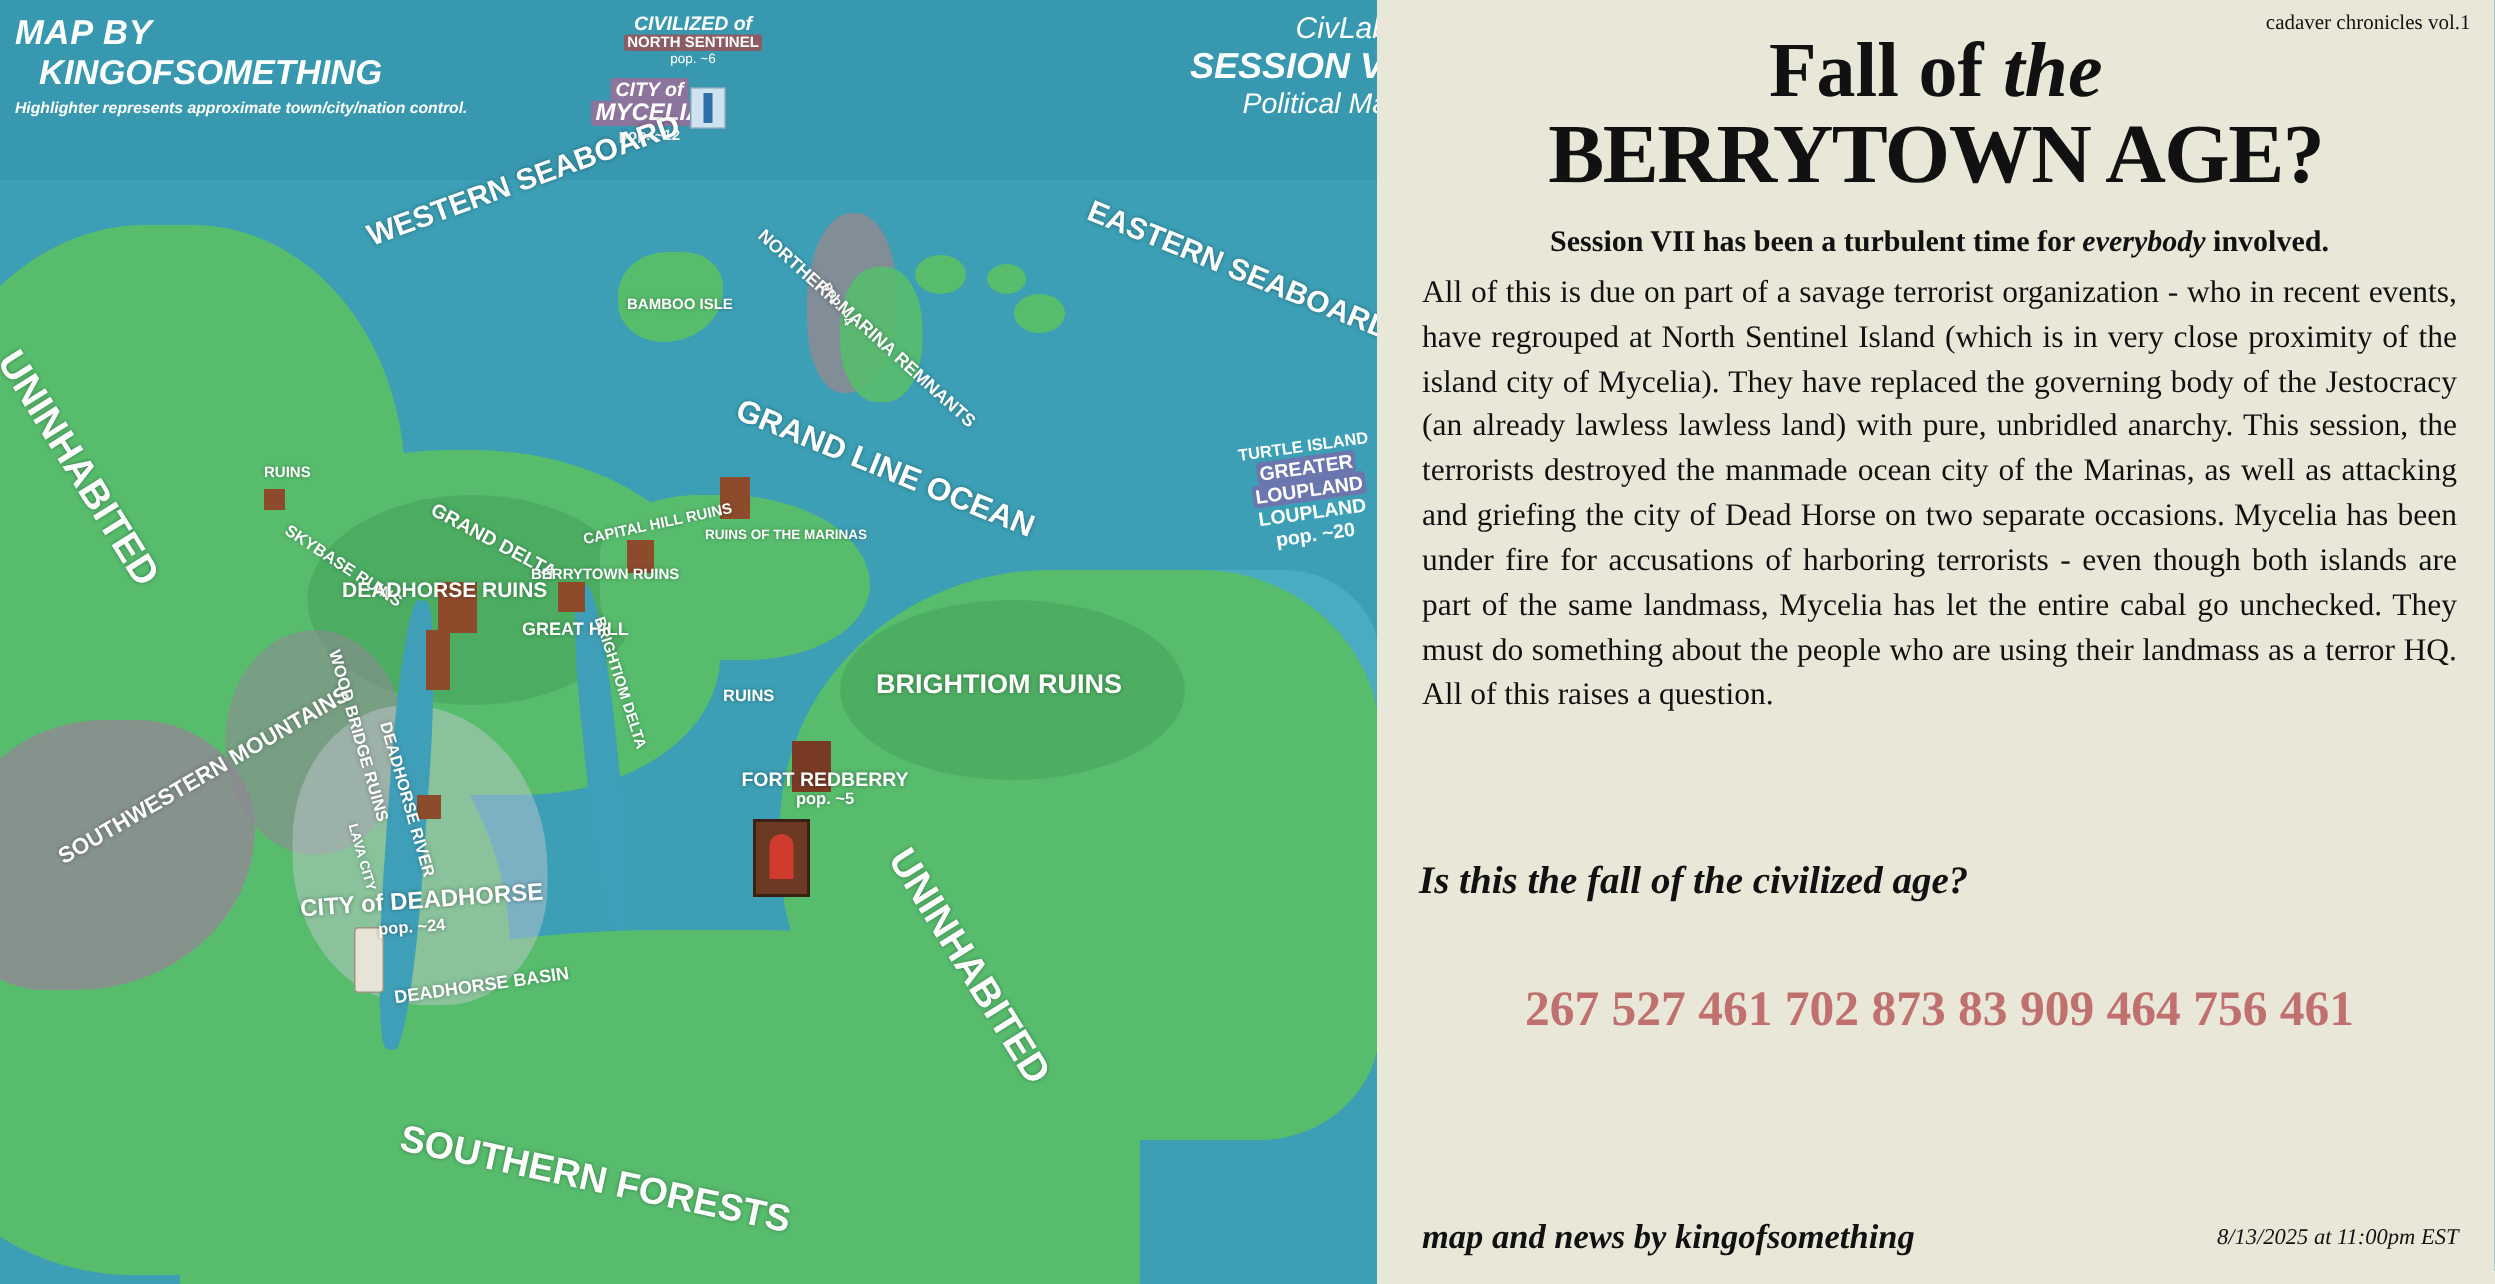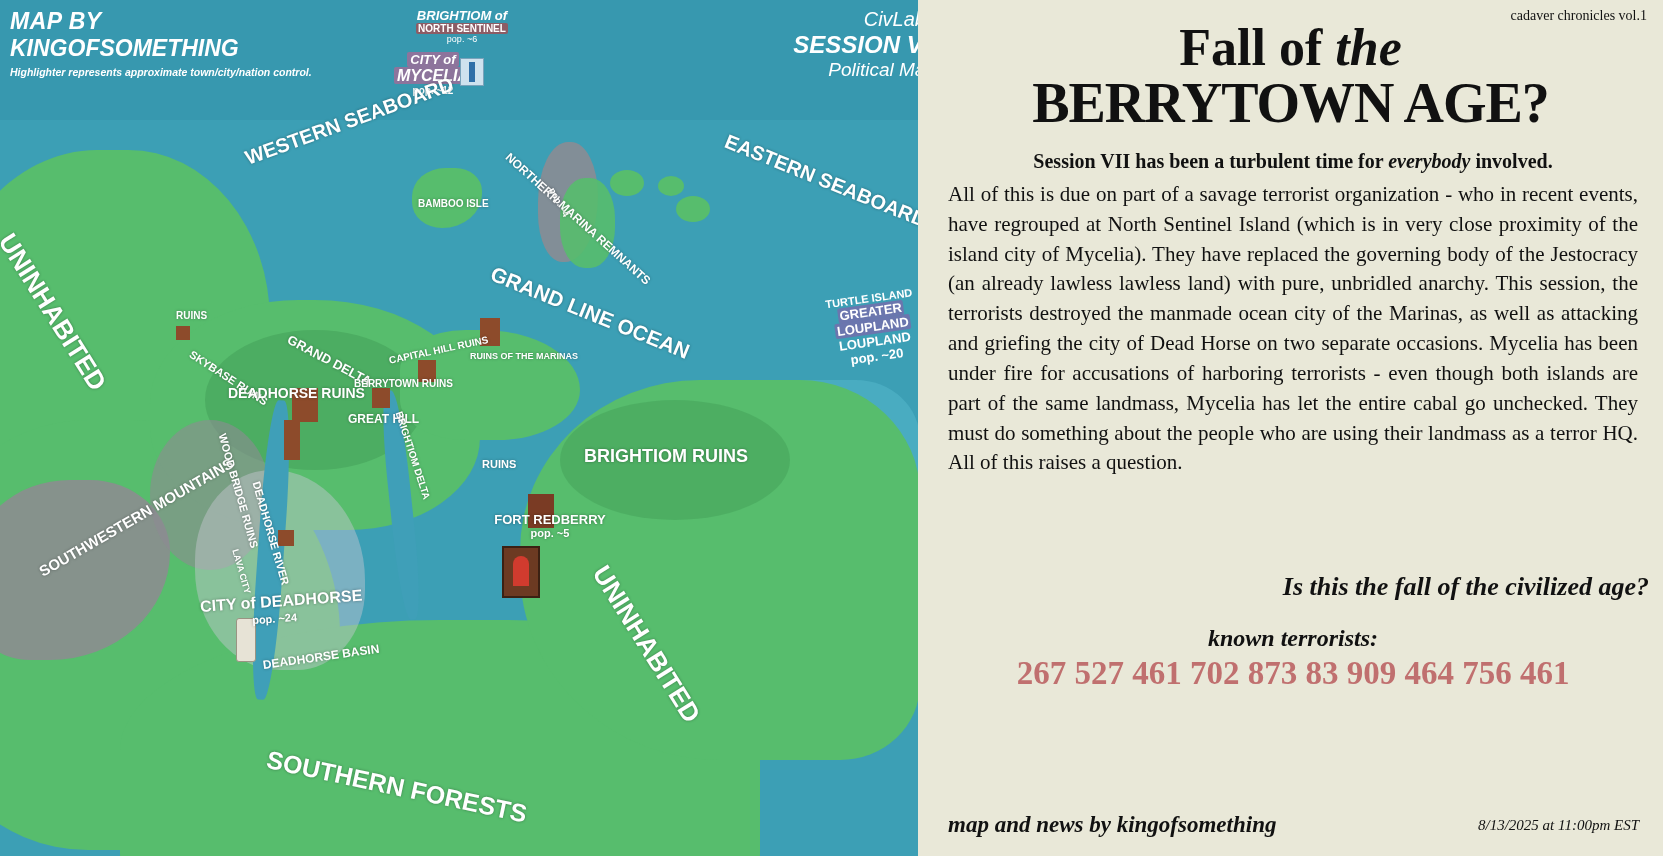--- a/index.html
+++ b/index.html
@@ -22,21 +22,21 @@
   .shallow{position:absolute;background:#55b9cd;}
   .maplabel{
     position:absolute;color:#fff;font-weight:bold;
     text-shadow:0 0 3px rgba(0,0,0,.35);
     white-space:nowrap;pointer-events:none;
   }
 
   
   #mapby{position:absolute;left:10px;top:8px;color:#fff;}
   #mapby .l1{font-size:23px;font-style:italic;font-weight:bold;letter-spacing:.5px;}
-  #mapby .l2{font-size:23px;font-style:italic;font-weight:bold;}
+  #mapby .l2{font-size:23px;font-style:italic;font-weight:bold;margin-left:16px;}
   #mapby .l3{font-size:10.5px;font-weight:bold;font-style:italic;margin-top:4px;}
   #civlabs{position:absolute;right:12px;top:8px;text-align:right;color:#fff;font-style:italic;}
   #civlabs .c1{font-size:20px;}
   #civlabs .c2{font-size:24px;font-weight:bold;}
   #civlabs .c3{font-size:19px;}
 
   #terrorbox{position:absolute;left:392px;top:8px;width:140px;text-align:center;color:#fff;}
   #terrorbox .t1{font-size:13px;font-weight:bold;font-style:italic;}
   #terrorbox .t2{font-size:10px;font-weight:bold;}
   #terrorbox .t3{font-size:9px;font-weight:normal;}
@@ -64,21 +64,21 @@
     font-family:"Liberation Serif",serif;color:#111;
   }
   #vol{position:absolute;right:16px;top:8px;font-size:14px;}
   #headline{position:absolute;left:0;top:18px;width:745px;text-align:center;}
   #headline .h1{font-size:52px;letter-spacing:0px;font-weight:bold;}
   #headline .h1 i{font-style:italic;}
   #headline .h2{font-size:56px;font-weight:bold;letter-spacing:-1px;margin-top:-6px;}
   #lede{position:absolute;left:30px;top:150px;width:690px;text-align:center;font-weight:bold;font-size:20px;}
   #lede i{font-style:italic;}
   #body{position:absolute;left:30px;top:180px;width:690px;font-size:21px;line-height:1.42;text-align:justify;}
-  #question{position:absolute;left:41px;top:572px;width:690px;text-align:right;font-style:italic;font-weight:bold;font-size:26px;}
+  #question{position:absolute;left:28px;top:572px;width:690px;text-align:left;font-style:italic;font-weight:bold;font-size:26px;}
   #kt{position:absolute;left:30px;top:625px;width:690px;text-align:center;font-style:italic;font-weight:bold;font-size:24px;}
   #nums{position:absolute;left:20px;top:655px;width:710px;text-align:center;font-size:33px;color:#c0706f;font-weight:bold;}
   #credit{position:absolute;left:30px;bottom:18px;font-style:italic;font-weight:bold;font-size:23px;}
   #stamp{position:absolute;right:24px;bottom:22px;font-style:italic;font-size:15px;}
 </style>
 </head>
 <body>
 
 <div id="root">
 
@@ -132,21 +132,21 @@
       <div class="l3">Highlighter represents approximate town/city/nation control.</div>
     </div>
 
     <div id="civlabs">
       <div class="c1">CivLabs</div>
       <div class="c2">SESSION VII</div>
       <div class="c3">Political Map</div>
     </div>
 
     <div id="terrorbox">
-      <div class="t1">BRIGHTIOM of</div>
+      <div class="t1">CIVILIZED of</div>
       <div class="t2"><span class="hl-red">NORTH SENTINEL</span></div>
       <div class="t3">pop. ~6</div>
     </div>
 
     <div id="mycelia">
       <div class="m1"><span class="hl-pink">CITY of</span></div>
       <div class="m2"><span class="hl-pink">MYCELIA</span></div>
       <div class="m3">pop. ~12</div>
     </div>
     <div class="flagbox" style="left:460px;top:58px"></div>
@@ -208,19 +208,18 @@
       <div class="h2">BERRYTOWN AGE?</div>
     </div>
 
     <div id="lede">
       <span>Session VII has been a turbulent time for </span><i>everybody</i><span> involved.</span>
     </div>
 
     <div id="body">All of this is due on part of a savage terrorist organization - who in recent events, have regrouped at North Sentinel Island (which is in very close proximity of the island city of Mycelia). They have replaced the governing body of the Jestocracy (an already lawless lawless land) with pure, unbridled anarchy. This session, the terrorists destroyed the manmade ocean city of the Marinas, as well as attacking and griefing the city of Dead Horse on two separate occasions. Mycelia has been under fire for accusations of harboring terrorists - even though both islands are part of the same landmass, Mycelia has let the entire cabal go unchecked. They must do something about the people who are using their landmass as a terror HQ. All of this raises a question.</div>
 
     <div id="question">Is this the fall of the civilized age?</div>
-    <div id="kt">known terrorists:</div>
     <div id="nums" style="color: rgb(192, 112, 111);">267 527 461 702 873 83 909 464 756 461</div>
 
     <div id="credit">map and news by kingofsomething</div>
     <div id="stamp">8/13/2025 at 11:00pm EST</div>
   </div>
 </div>
 
 </body></html>

